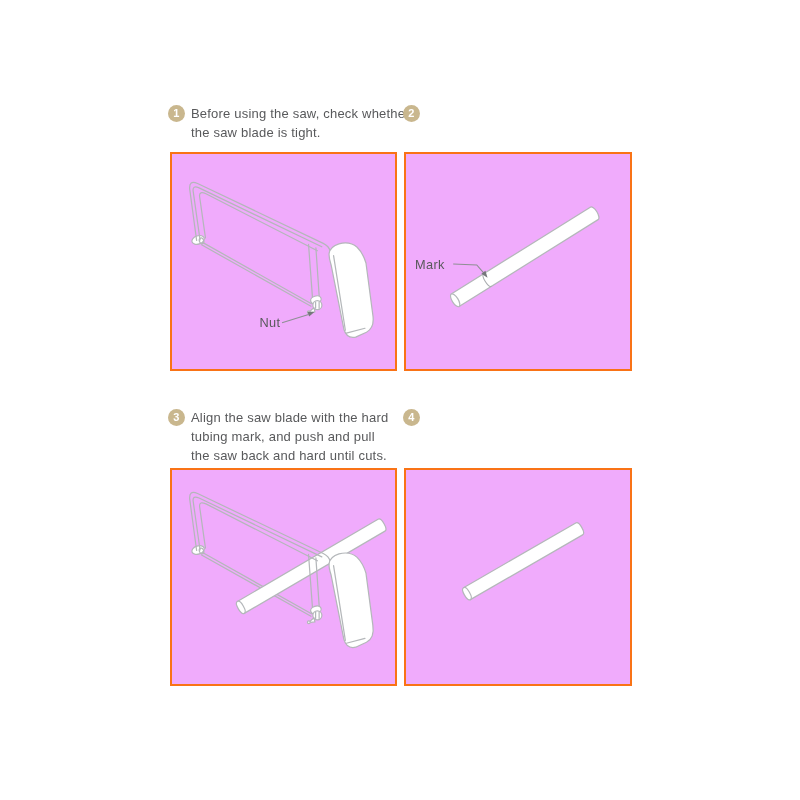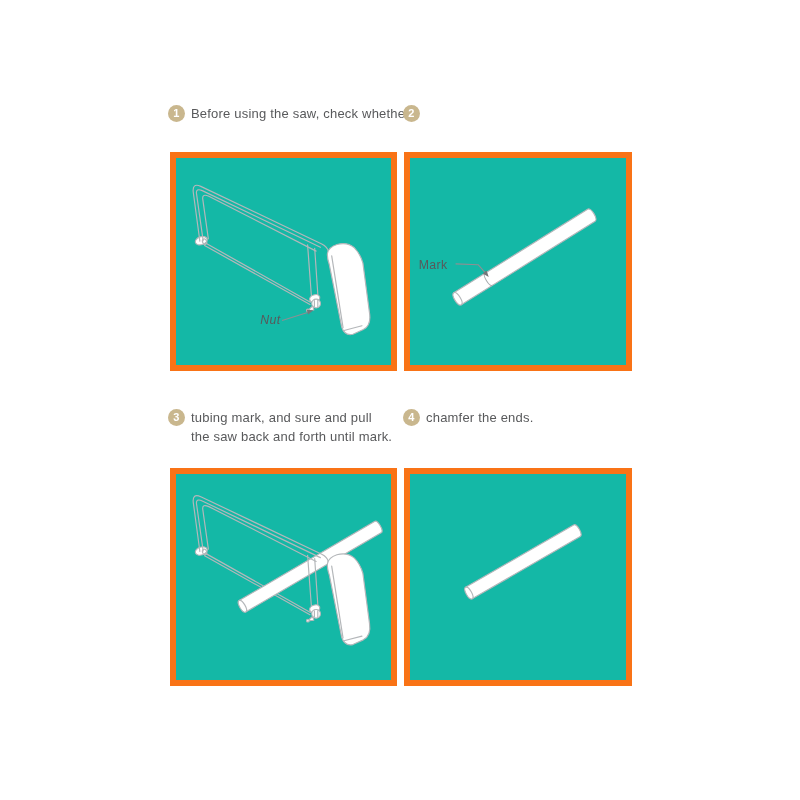--- a/index.html
+++ b/index.html
@@ -14,70 +14,71 @@
     color:#58595b;font-size:13px;line-height:19px;letter-spacing:.2px;
   }
   .badge{
     flex:0 0 auto;width:17px;height:17px;border-radius:50%;
     background:#C9B78E;color:#ffffff;font-size:11px;font-weight:bold;
     text-align:center;line-height:17px;margin-top:1px;
   }
   .step-lines{display:block;}
   .step-line{display:block;white-space:nowrap;}
   .panel{
-    position:absolute;background:#14b8a6;border:6px solid #f97316;
+    position:absolute;background:#f0abfc;border:2px solid #f97316;
     box-sizing:border-box;
   }
   .panel svg{display:block;width:100%;height:100%;}
   .art{stroke:#b4b7ba;stroke-width:1.25;fill:none;stroke-linecap:round;stroke-linejoin:round;}
   .artfill{stroke:#b4b7ba;stroke-width:1.25;fill:#ffffff;stroke-linecap:round;stroke-linejoin:round;}
   .leader{stroke:#8d9093;stroke-width:1.1;fill:none;}
   .arrowhead{fill:#75777a;stroke:none;}
   .callout{font-family:"Liberation Sans",sans-serif;font-size:13px;letter-spacing:.4px;fill:#58595b;}
   .markline{stroke:#a8abae;stroke-width:1.1;fill:none;}
   
   #step1{left:168px;top:104px;}
   #step2{left:403px;top:104px;}
   #step3{left:168px;top:408px;}
   #step4{left:403px;top:408px;}
-  #panel1{left:170px;top:152px;width:227px;height:219px;font-style:italic;}
+  #panel1{left:170px;top:152px;width:227px;height:219px;}
   #panel2{left:404px;top:152px;width:228px;height:219px;}
   #panel3{left:170px;top:468px;width:227px;height:218px;}
   #panel4{left:404px;top:468px;width:228px;height:218px;}
 </style>
 </head>
 <body>
 
 <div class="sheet">
 
   <div class="step" id="step1">
     <span class="badge">1</span>
     <span class="step-lines">
       <span class="step-line">Before using the saw, check whether</span>
+      <span class="step-line">the saw blade is tight.</span>
     </span>
   </div>
 
   <div class="step" id="step2">
     <span class="badge">2</span>
     <span class="step-lines">
     </span>
   </div>
 
   <div class="step" id="step3">
     <span class="badge">3</span>
     <span class="step-lines">
-      <span class="step-line">tubing mark, and sure and pull</span>
-      <span class="step-line">the saw back and forth until mark.</span>
+      <span class="step-line">Align the saw blade with the hard</span>
+      <span class="step-line">tubing mark, and push and pull</span>
+      <span class="step-line">the saw back and hard until cuts.</span>
     </span>
   </div>
 
   <div class="step" id="step4">
     <span class="badge">4</span>
     <span class="step-lines">
-      <span class="step-line">chamfer the ends.</span>
     </span>
   </div>
 
   <div class="panel" id="panel1">
     <svg viewBox="0 0 227 219">
 
       <g>
         <path class="art" d="M 31,90 L 142,152.5"></path>
         <path class="art" d="M 30,92.5 L 141.5,155"></path>
       </g>

